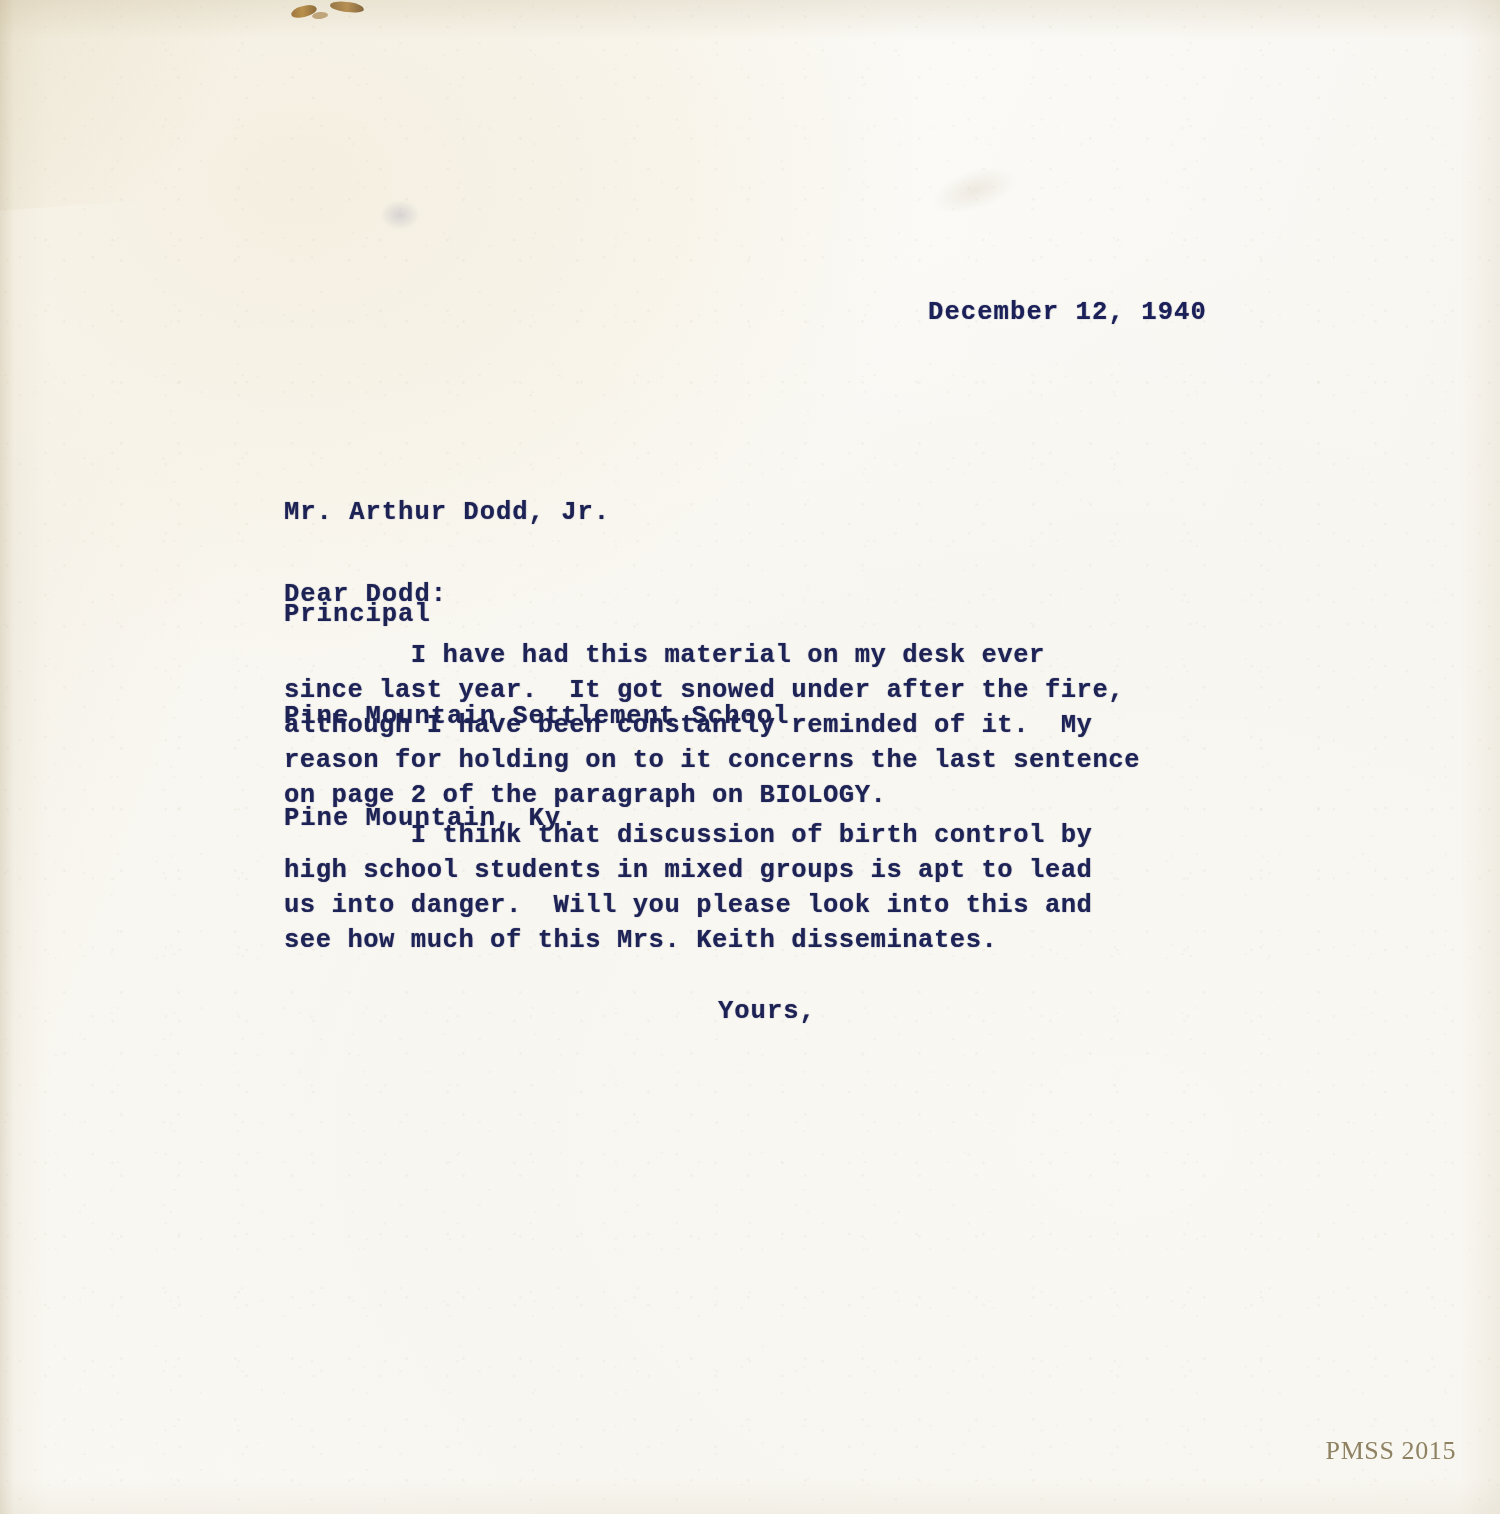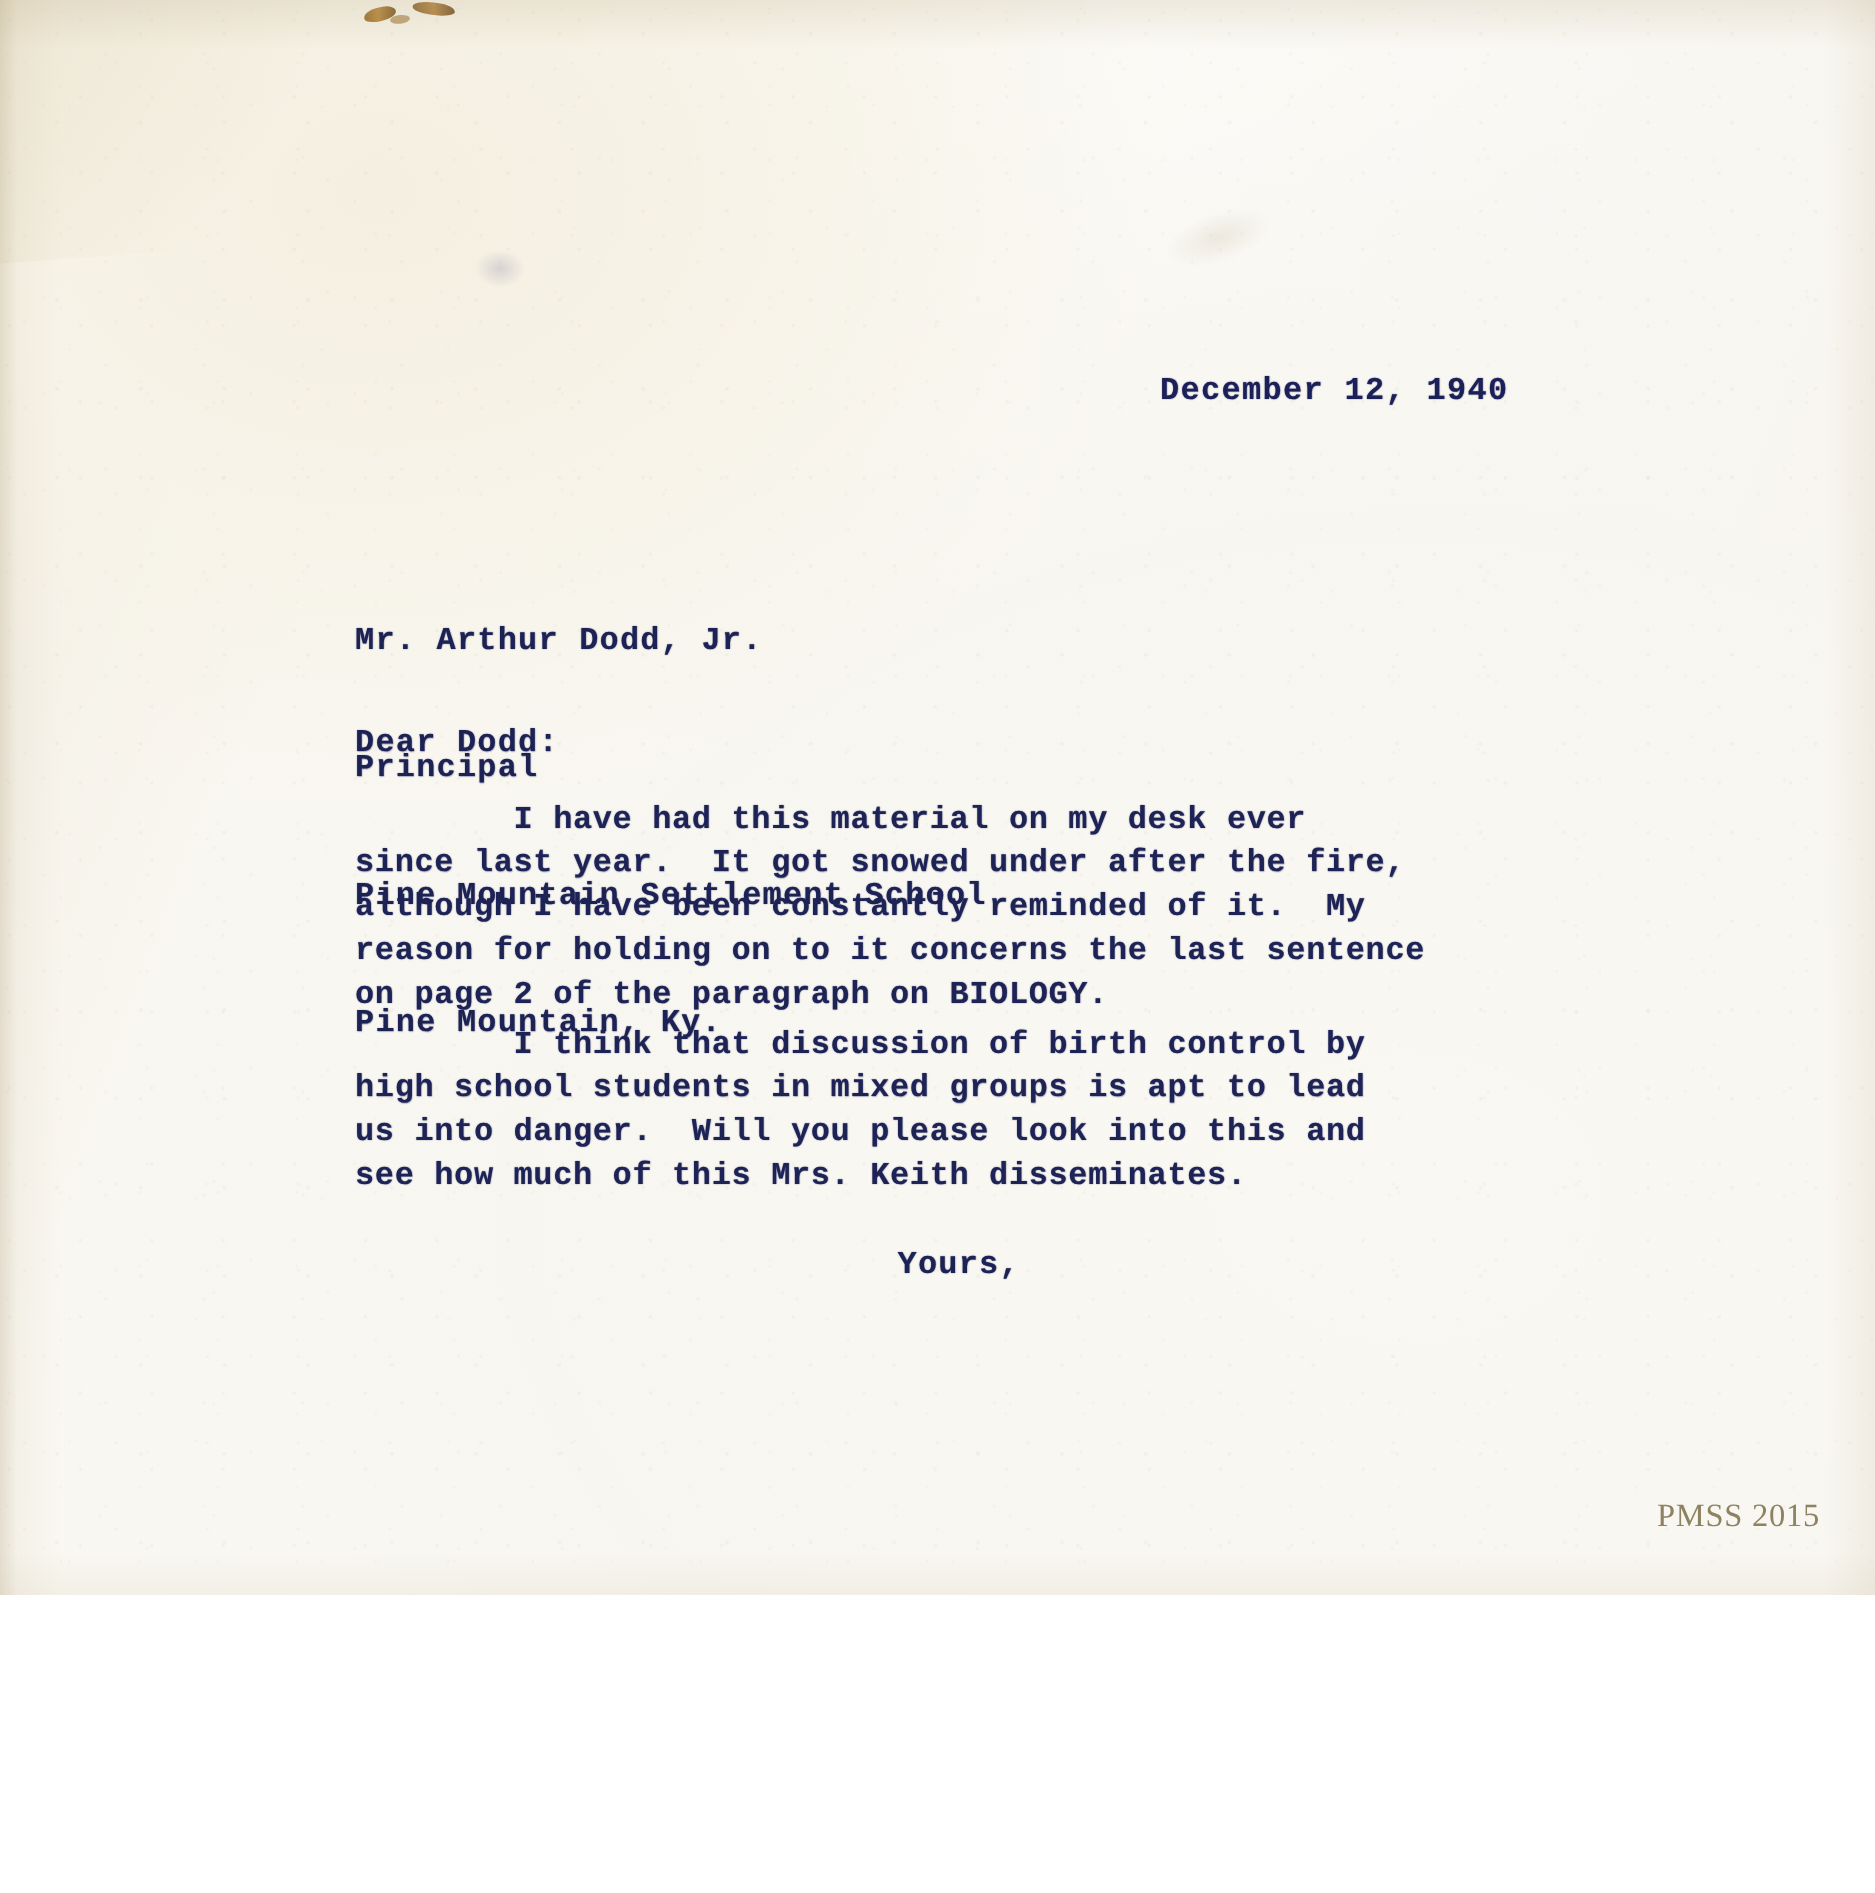--- a/index.html
+++ b/index.html
@@ -10,21 +10,21 @@
   body {
     width: 1500px;
     height: 1514px;
     overflow: hidden;
     font-family: "Liberation Sans", sans-serif;
   }
 
   .page {
     position: relative;
     width: 1500px;
-    height: 1276px;
+    height: 1514px;
     background:
       radial-gradient(ellipse 900px 700px at 20% 12%, #f4efe0 0%, #f7f3e8 35%, rgba(250,248,242,0) 70%),
       radial-gradient(ellipse 1200px 900px at 75% 75%, #faf8f3 0%, #f8f6f0 60%, rgba(248,246,240,0) 100%),
       linear-gradient(110deg, #f2ece0 0%, #f9f7f1 22%, #fbfaf6 48%, #f9f7f2 72%, #f6f3ec 100%);
     overflow: hidden;
   }
 
   
   .grain {
     position: absolute;

